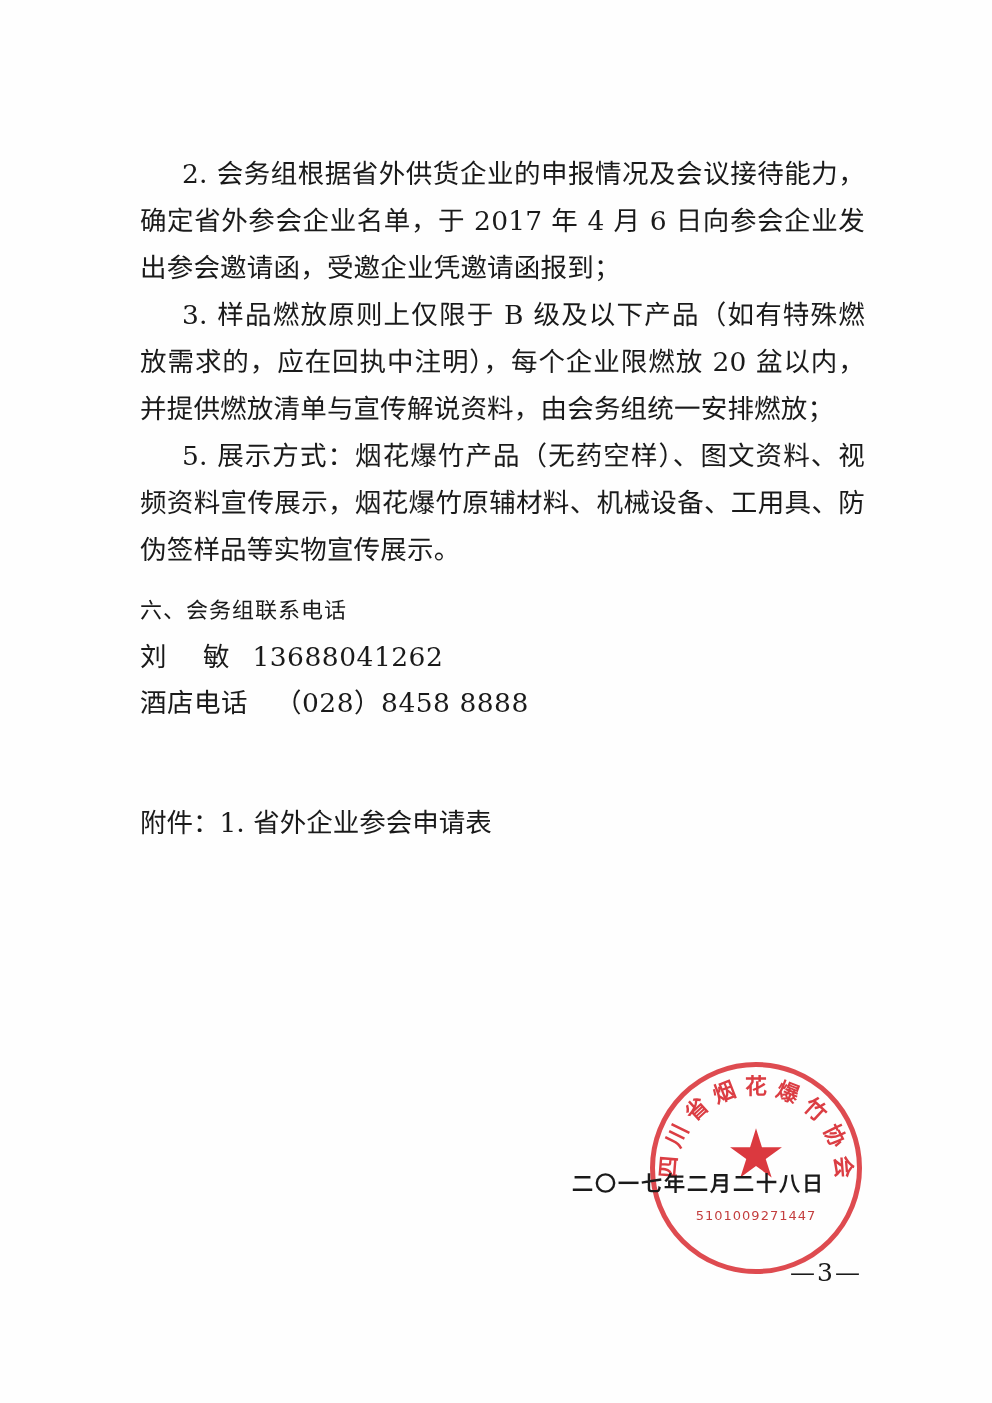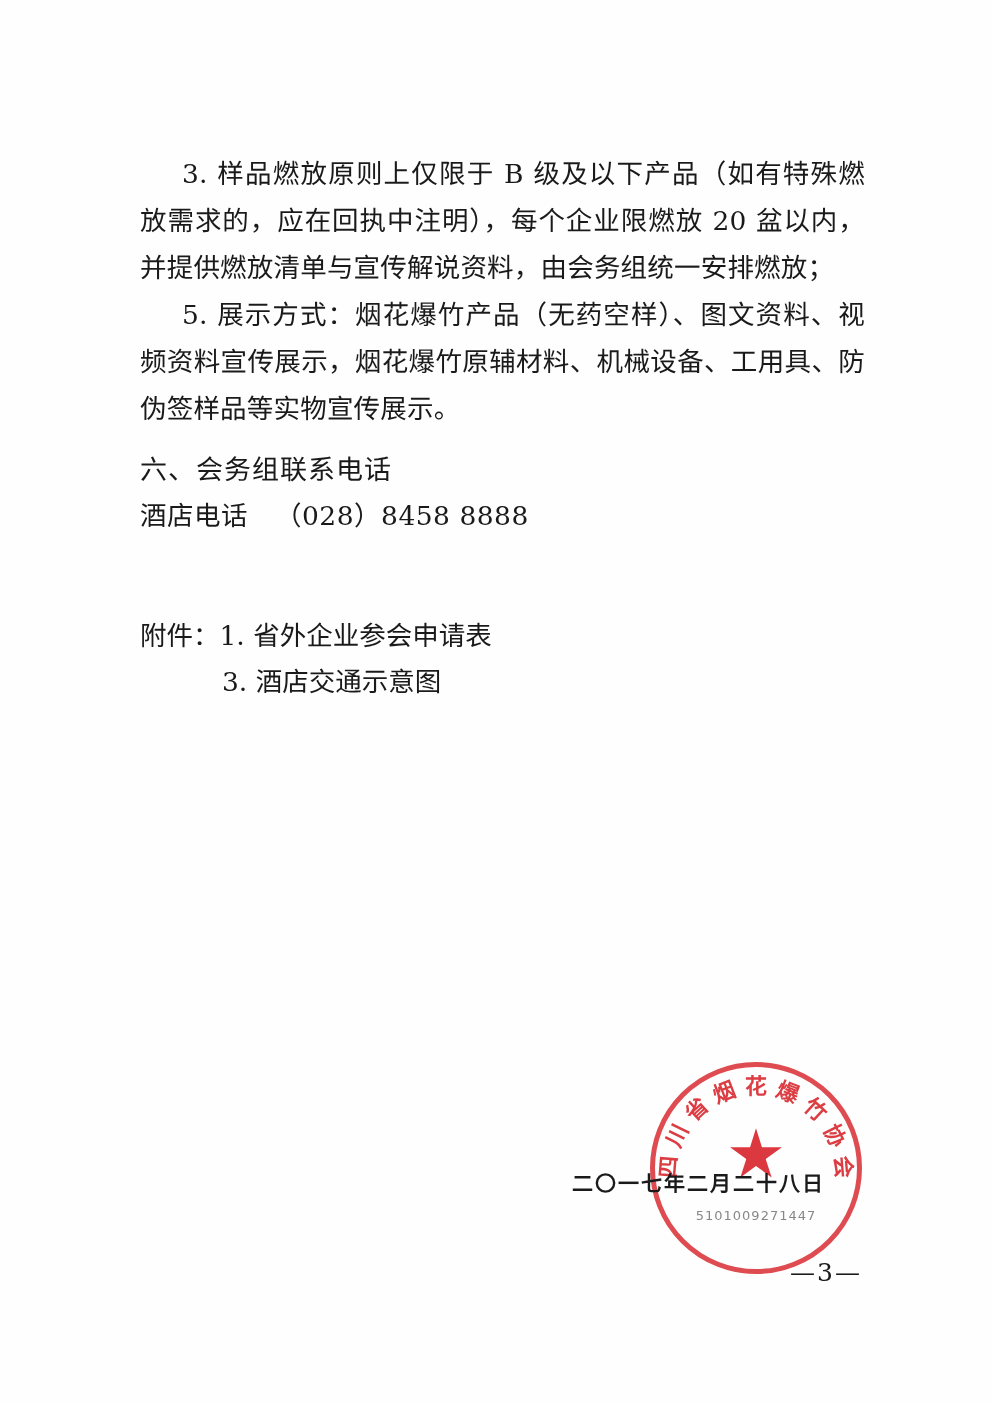--- a/index.html
+++ b/index.html
@@ -31,21 +31,21 @@
     line-height: 47px;
     text-align: justify;
     text-justify: inter-ideograph;
     letter-spacing: 0.2px;
     margin: 0 0 0 0;
   }
   .para.indent {
     text-indent: 42px;
   }
   .section-head {
-    font-size: 27px;
+    font-size: 22px;
     line-height: 47px;
     margin-top: 14px;
     letter-spacing: 1px;
   }
   .contact-line {
     font-size: 26.5px;
     line-height: 46px;
     letter-spacing: 0.5px;
   }
   .contact-name {
@@ -116,50 +116,54 @@
     font-size: 22px;
     font-weight: bold;
     opacity: 0.88;
   }
   .seal-code {
     position: absolute;
     left: 0;
     right: 0;
     top: 146px;
     text-align: center;
-    color: #737373;
+    color: #b91c1c;
     font-family: "DejaVu Sans", sans-serif;
     font-size: 13px;
     letter-spacing: 1px;
     opacity: 0.85;
   }
   .num {
     font-family: "DejaVu Serif", "Liberation Serif", serif;
   }
 </style>
 </head>
 <body>
 
 <div class="page">
 
   <div class="content">
 
+    <p class="para indent">2. 会务组根据省外供货企业的申报情况及会议接待能力，确定省外参会企业名单，于 2017 年 4 月 6 日向参会企业发出参会邀请函，受邀企业凭邀请函报到；</p>
     <p class="para indent">3. 样品燃放原则上仅限于 B 级及以下产品（如有特殊燃放需求的，应在回执中注明），每个企业限燃放 20 盆以内，并提供燃放清单与宣传解说资料，由会务组统一安排燃放；</p>
     <p class="para indent">5. 展示方式：烟花爆竹产品（无药空样）、图文资料、视频资料宣传展示，烟花爆竹原辅材料、机械设备、工用具、防伪签样品等实物宣传展示。</p>
 
     <div class="section-head">六、会务组联系电话</div>
 
+    <div class="contact-line">
+      <span class="contact-name">刘 敏</span>
+      <span class="num">13688041262</span>
+    </div>
     <div class="contact-line">
       <span>酒店电话</span>
       <span class="num" style="margin-left:18px;">（028）8458 8888</span>
     </div>
 
     <div class="attach-block">
       <div class="attach-line">附件：1. 省外企业参会申请表</div>
-      <div class="attach-line sub">3. 酒店交通示意图</div>
     </div>
 
   </div>
 
   <div class="seal">
     <div class="seal-ring"></div>
     <div class="seal-star"></div>
     <svg class="seal-arc-text" viewBox="0 0 212 212">
       <defs>
         <path id="arcpath" d="M 26 112 A 80 80 0 0 1 186 112"></path>

